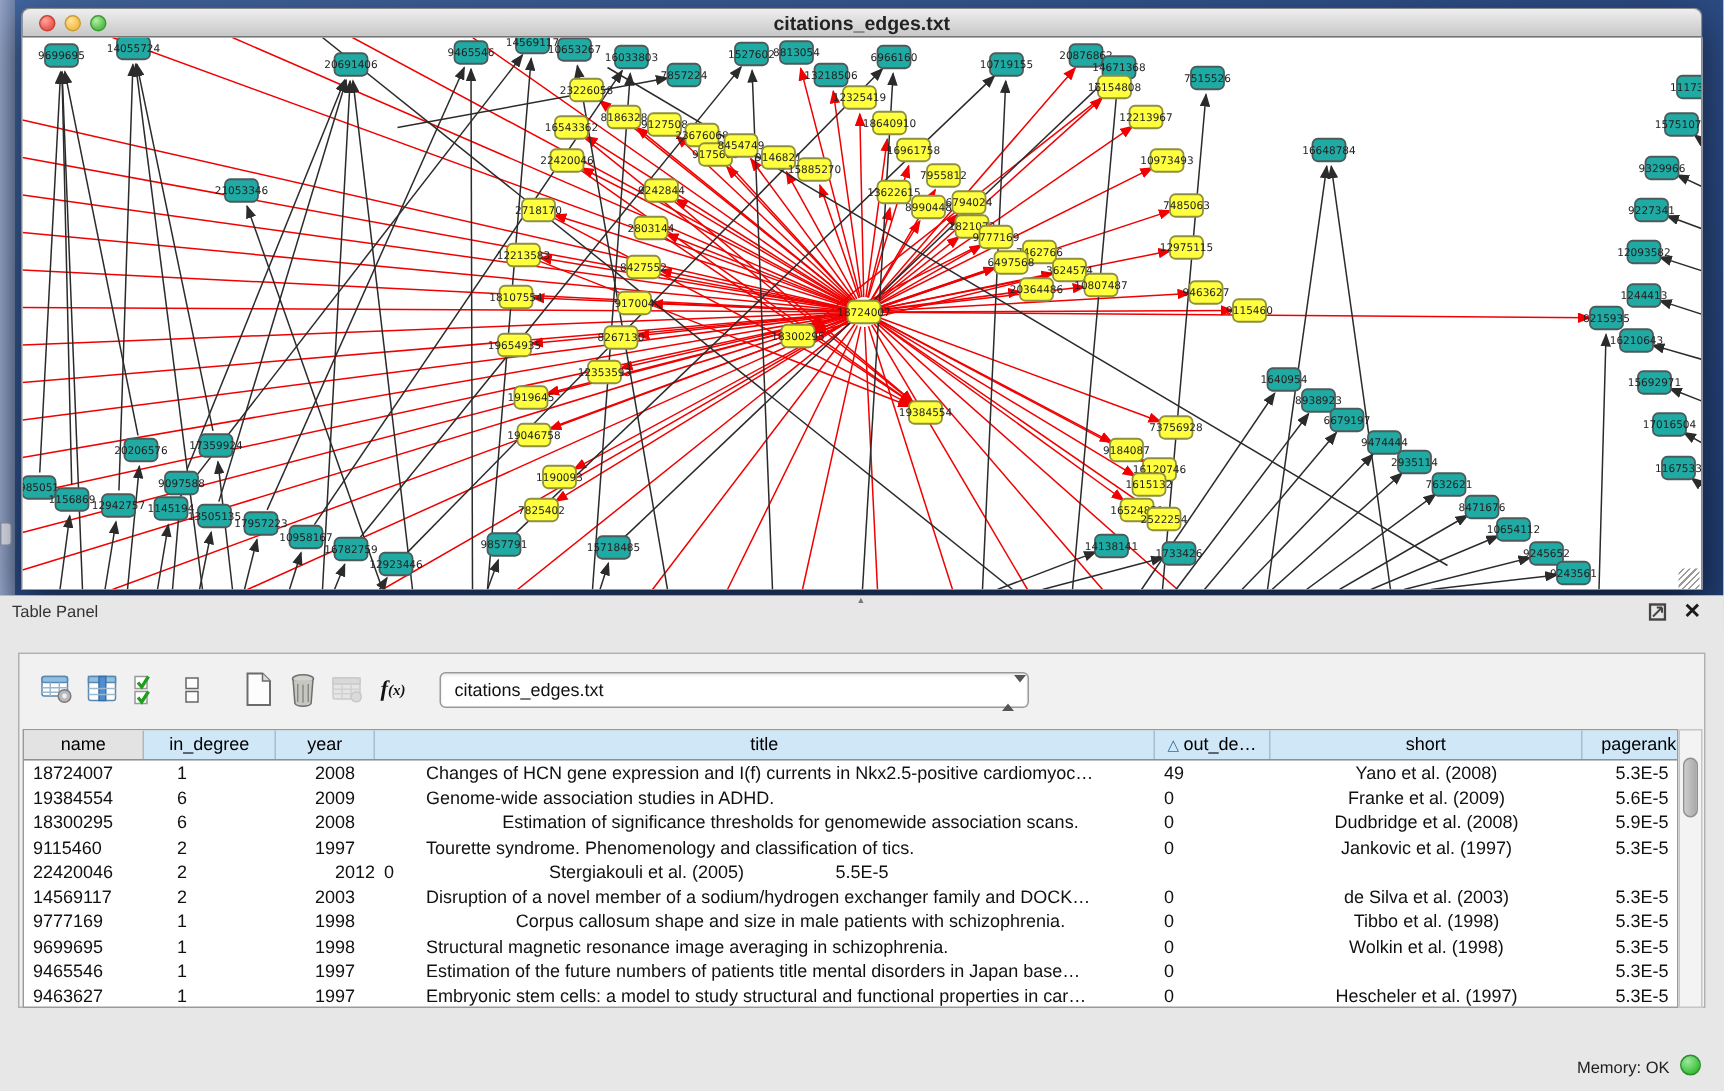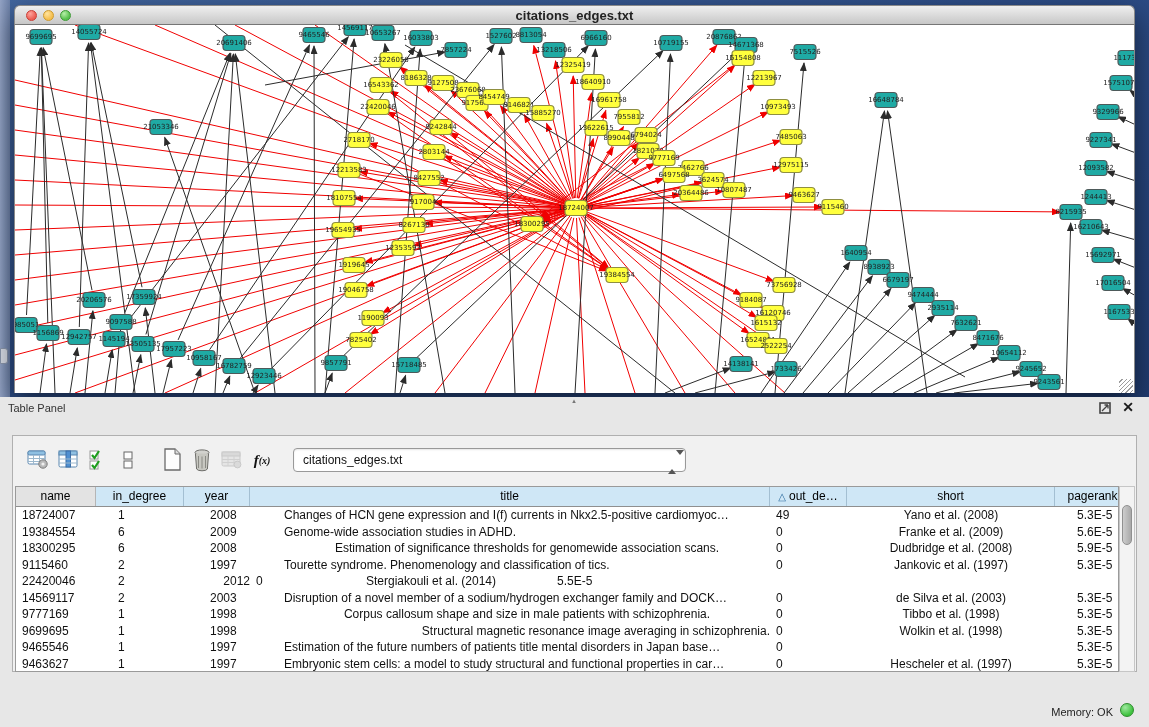--- a/index.html
+++ b/index.html
@@ -829,21 +829,21 @@
             <div class="td" style="width: 520px; text-align: left; padding-left: 34px;">Tourette syndrome. Phenomenology and classification of tics.</div>
             <div class="td" style="width: 77px; text-align: left; padding-left: 6px;">0</div>
             <div class="td" style="width: 208px; text-align: center;">Jankovic et al. (1997)</div>
             <div class="td" style="width: 76px; text-align: left; padding-left: 22px;">5.3E-5</div>
           </div>
           <div class="tr">
             <div class="td" style="width: 80px; text-align: left; padding-left: 6px;">22420046</div>
             <div class="td" style="width: 88px; text-align: left; padding-left: 22px;">2</div>
             <div class="td" style="width: 66px; text-align: right; padding-left: 26px;">2012</div>
             <div class="td" style="width: 77px; text-align: left; padding-left: 6px;">0</div>
-            <div class="td" style="width: 208px; text-align: center;">Stergiakouli et al. (2014)</div>
+            <div class="td" style="width: 208px; text-align: center;">Stergiakouli et al. (2005)</div>
             <div class="td" style="width: 76px; text-align: left; padding-left: 22px;">5.5E-5</div>
           </div>
           <div class="tr">
             <div class="td" style="width: 80px; text-align: left; padding-left: 6px;">14569117</div>
             <div class="td" style="width: 88px; text-align: left; padding-left: 22px;">2</div>
             <div class="td" style="width: 66px; text-align: left; padding-left: 26px;">2003</div>
             <div class="td" style="width: 520px; text-align: left; padding-left: 34px;">Disruption of a novel member of a sodium/hydrogen exchanger family and DOCK…</div>
             <div class="td" style="width: 77px; text-align: left; padding-left: 6px;">0</div>
             <div class="td" style="width: 208px; text-align: center;">de Silva et al. (2003)</div>
             <div class="td" style="width: 76px; text-align: left; padding-left: 22px;">5.3E-5</div>
@@ -854,21 +854,21 @@
             <div class="td" style="width: 66px; text-align: left; padding-left: 26px;">1998</div>
             <div class="td" style="width: 520px; text-align: center; padding-left: 34px;">Corpus callosum shape and size in male patients with schizophrenia.</div>
             <div class="td" style="width: 77px; text-align: left; padding-left: 6px;">0</div>
             <div class="td" style="width: 208px; text-align: center;">Tibbo et al. (1998)</div>
             <div class="td" style="width: 76px; text-align: left; padding-left: 22px;">5.3E-5</div>
           </div>
           <div class="tr">
             <div class="td" style="width: 80px; text-align: left; padding-left: 6px;">9699695</div>
             <div class="td" style="width: 88px; text-align: left; padding-left: 22px;">1</div>
             <div class="td" style="width: 66px; text-align: left; padding-left: 26px;">1998</div>
-            <div class="td" style="width: 520px; text-align: right; padding-left: 34px;">Structural magnetic resonance image averaging in schizophrenia.</div>
+            <div class="td" style="width: 520px; text-align: left; padding-left: 34px;">Structural magnetic resonance image averaging in schizophrenia.</div>
             <div class="td" style="width: 77px; text-align: left; padding-left: 6px;">0</div>
             <div class="td" style="width: 208px; text-align: center;">Wolkin et al. (1998)</div>
             <div class="td" style="width: 76px; text-align: left; padding-left: 22px;">5.3E-5</div>
           </div>
           <div class="tr">
             <div class="td" style="width: 80px; text-align: left; padding-left: 6px;">9465546</div>
             <div class="td" style="width: 88px; text-align: left; padding-left: 22px;">1</div>
             <div class="td" style="width: 66px; text-align: left; padding-left: 26px;">1997</div>
             <div class="td" style="width: 520px; text-align: left; padding-left: 34px;">Estimation of the future numbers of patients title mental disorders in Japan base…</div>
             <div class="td" style="width: 77px; text-align: left; padding-left: 6px;">0</div>

